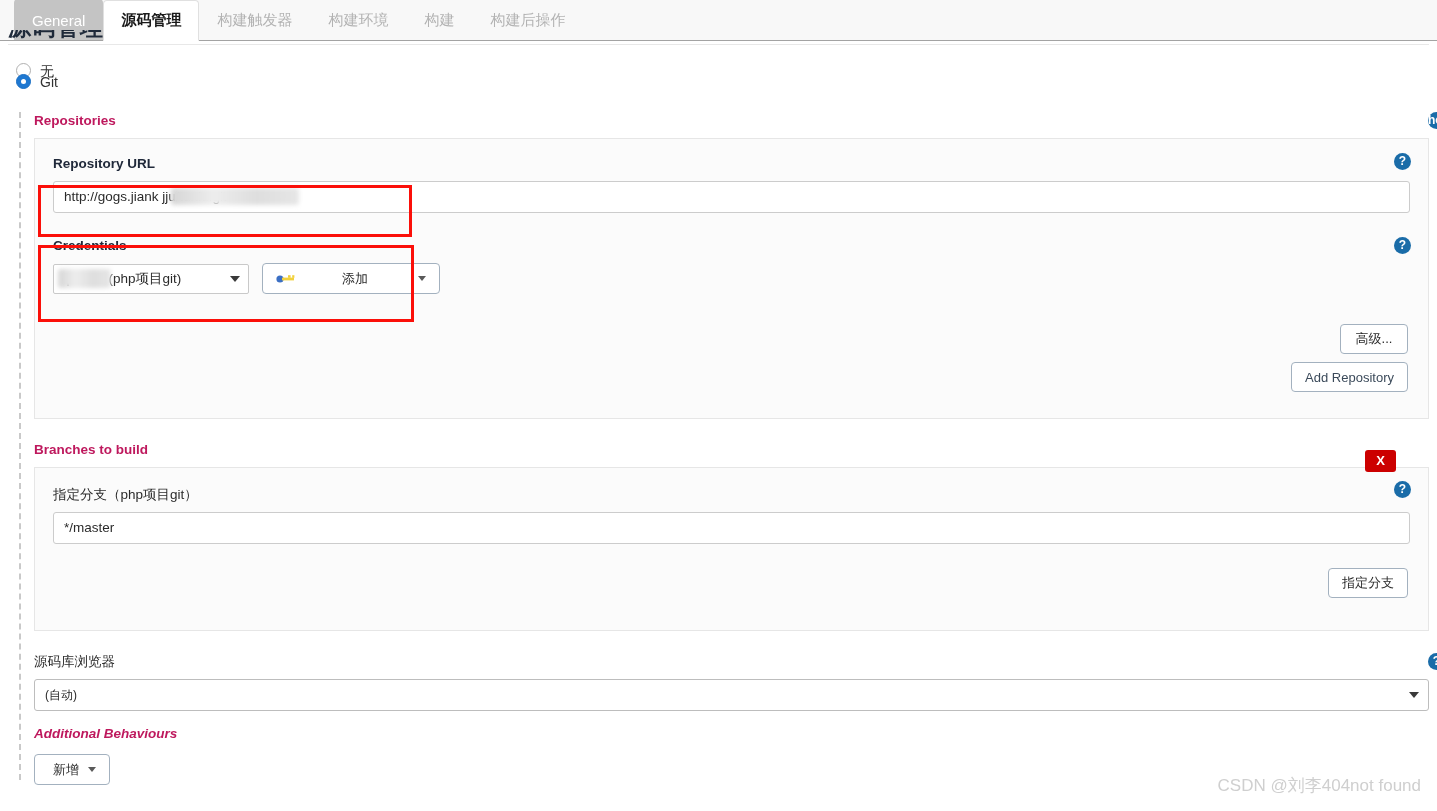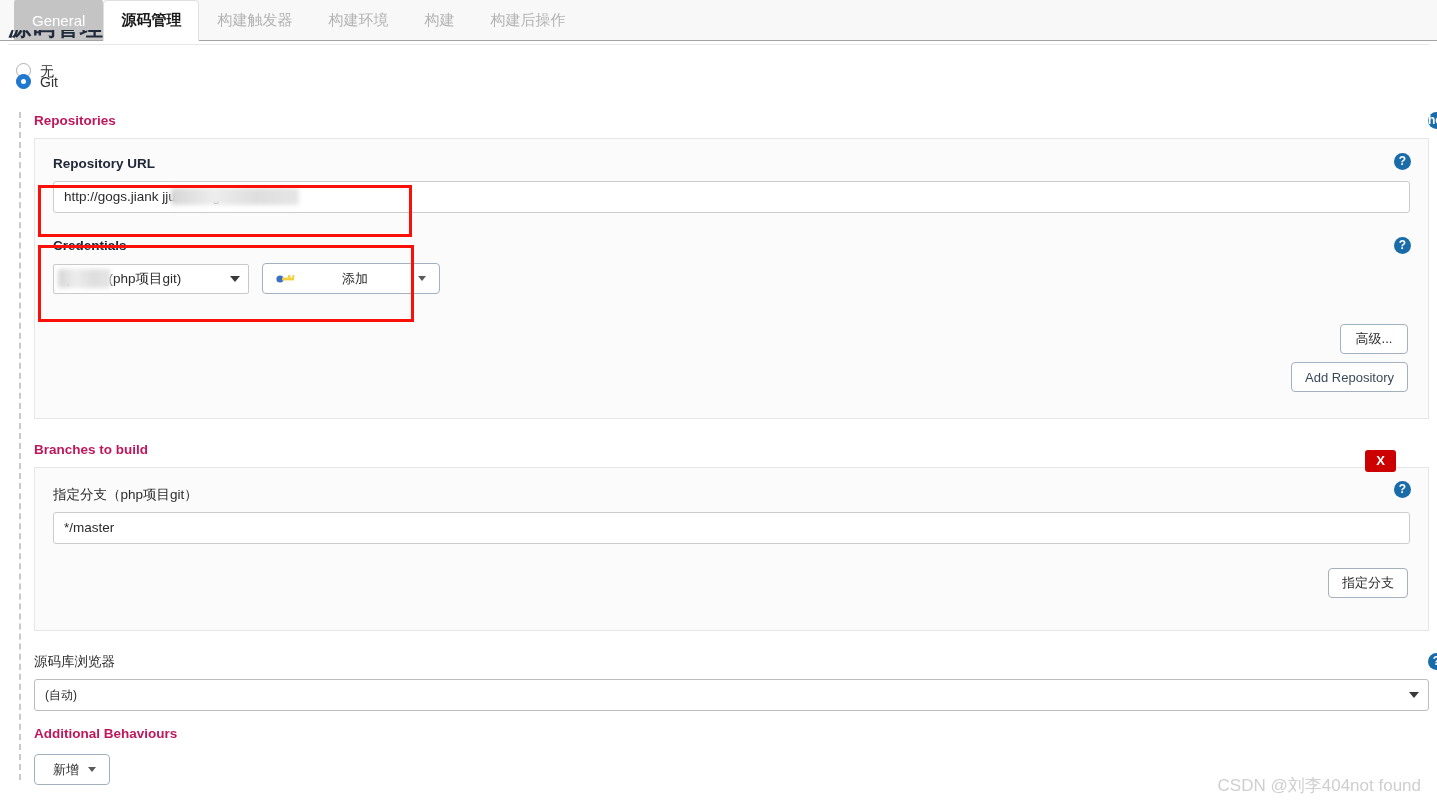--- a/index.html
+++ b/index.html
@@ -408,21 +408,21 @@
     <div style="position:relative; margin-top:22px;">
       <div class="group-label cn" style="font-weight:normal;color:#2b2b2b;">源码库浏览器</div>
       <div class="help-icon" style="right:-16px; top:0px;">?</div>
     </div>
     <div class="select" style="margin-top:1px;">
       <span>(自动)</span>
       <span class="chev"></span>
     </div>
 
     
-    <div class="group-label" style="margin-top:14px;">Additional Behaviours</div>
+    <div class="group-label" style="margin-top:14px;font-style:italic;">Additional Behaviours</div>
     <div class="btn cn" style="margin-top:3px; height:31px; min-width:76px;justify-content:flex-end;">
       <span>新增</span>
       <span class="caret"></span>
     </div>
   </div>
 
   <div class="redbox" style="left:38px; top:185px; width:374px; height:52px;"></div>
   <div class="redbox" style="left:38px; top:245px; width:376px; height:77px;"></div>
 
   <div class="watermark">CSDN @刘李404not found</div>

